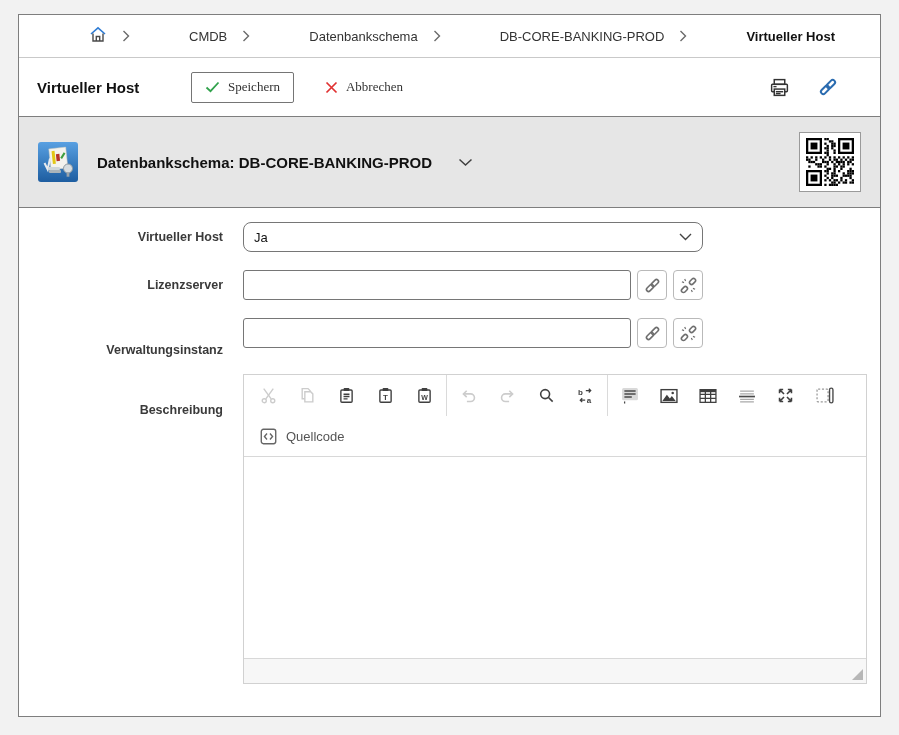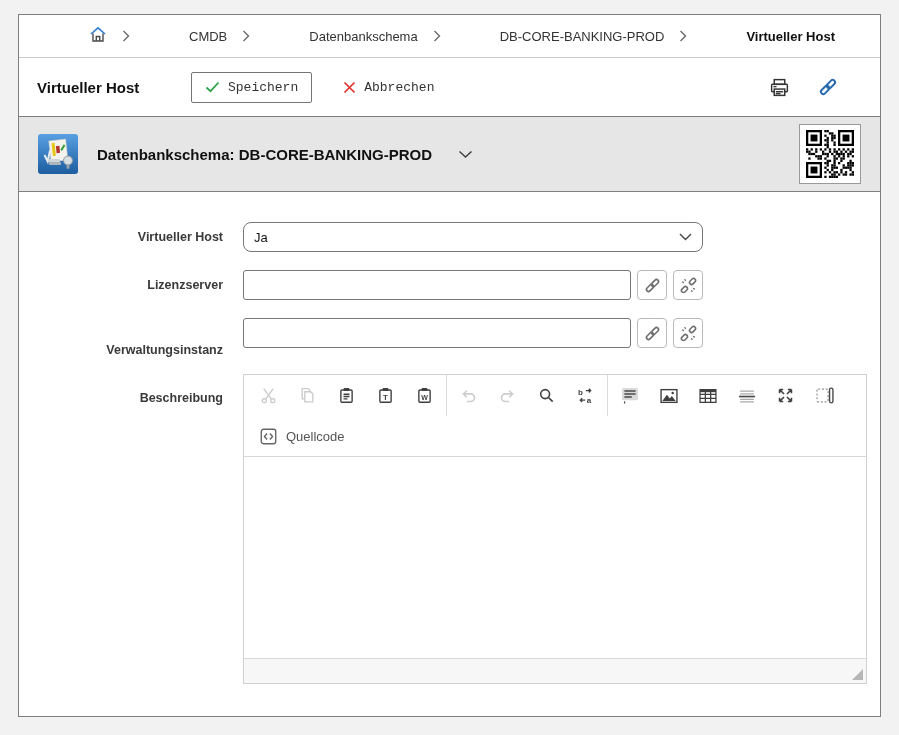--- a/index.html
+++ b/index.html
@@ -14,29 +14,29 @@
   .crumb{cursor:pointer;white-space:nowrap;margin-left:44px;}
   .crumb.current{font-weight:bold;color:#111;cursor:default;}
   .bc-sep{display:flex;align-items:center;}
   
   .titlebar{position:absolute;left:0;top:43px;right:0;height:58px;
     display:flex;align-items:center;padding:0 42px 0 18px;}
   .page-title{font-size:15px;font-weight:bold;color:#111;width:118px;}
   .btn{display:inline-flex;align-items:center;gap:8px;height:31px;
     padding:0 13px;font-size:13px;color:#333;background:#fff;
     border:1px solid #757575;border-radius:2px;cursor:pointer;
-    font-family:Liberation Mono, monospace;white-space:nowrap;}
+    font-family:Liberation Serif, serif;white-space:nowrap;}
   .btn-save{margin-left:36px;}
   .btn-cancel{border:none;background:transparent;margin-left:25px;padding:0 6px;}
   .btn-edit{margin-left:21px;background:#e9e9e9;border:1px solid #d2d2d2;
     color:#999;cursor:default;}
   .hdr-icons{margin-left:auto;display:flex;align-items:center;gap:28px;}
   .hdr-icon{cursor:pointer;display:flex;}
   
-  .band{position:absolute;left:0;top:101px;right:0;height:76px;
+  .band{position:absolute;left:0;top:101px;right:0;height:92px;
     background:#e6e6e6;border-top:1px solid #7e7e7e;border-bottom:1px solid #7e7e7e;
     display:flex;align-items:center;padding:0 19px;}
   .band-title{font-size:15px;font-weight:bold;color:#111;margin-left:19px;}
   .band-chevron{margin-left:26px;cursor:pointer;display:flex;}
   .qr-box{margin-left:auto;width:62px;height:60px;background:#fff;
     border:1px solid #9a9a9a;display:flex;align-items:center;justify-content:center;}
   
   .lbl{position:absolute;right:657px;font-size:12.5px;font-weight:bold;
     color:#3a3a3a;white-space:nowrap;}
   .select{position:absolute;left:224px;top:207px;width:460px;height:30px;
@@ -360,21 +360,21 @@
   <button class="iconbtn" style="left:654px;top:303px">
     <svg width="17" height="17" viewBox="0 0 16 16" fill="none" stroke="currentColor" stroke-width="1.5">
       <g transform="rotate(-45 8 8)">
           <rect x="-0.6" y="6.1" width="6.4" height="3.8" rx="1.9"></rect>
           <rect x="10.2" y="6.1" width="6.4" height="3.8" rx="1.9"></rect>
         </g>
       <path d="M4.4 1.8 L5.3 3.8 M1.8 4.4 L3.8 5.3 M11.6 14.2 L10.7 12.2 M14.2 11.6 L12.2 10.7" stroke-width="1.1"></path>
     </svg>
   </button>
 
-  <label class="lbl" style="top:376px">Beschreibung</label>
+  <label class="lbl" style="top:388px">Beschreibung</label>
 
   <div class="editor">
     <div class="tb">
       <div class="tgroup">
         <button class="tbtn disabled" aria-disabled="true">
           <svg width="17" height="17" viewBox="0 0 16 16" fill="none" stroke="currentColor" stroke-width="1.3">
             <path d="M3.5 1.5 L10.5 11.2"></path>
               <path d="M12.5 1.5 L5.5 11.2"></path>
             <circle cx="4" cy="12.9" r="1.9"></circle>
               <circle cx="12" cy="12.9" r="1.9"></circle>

